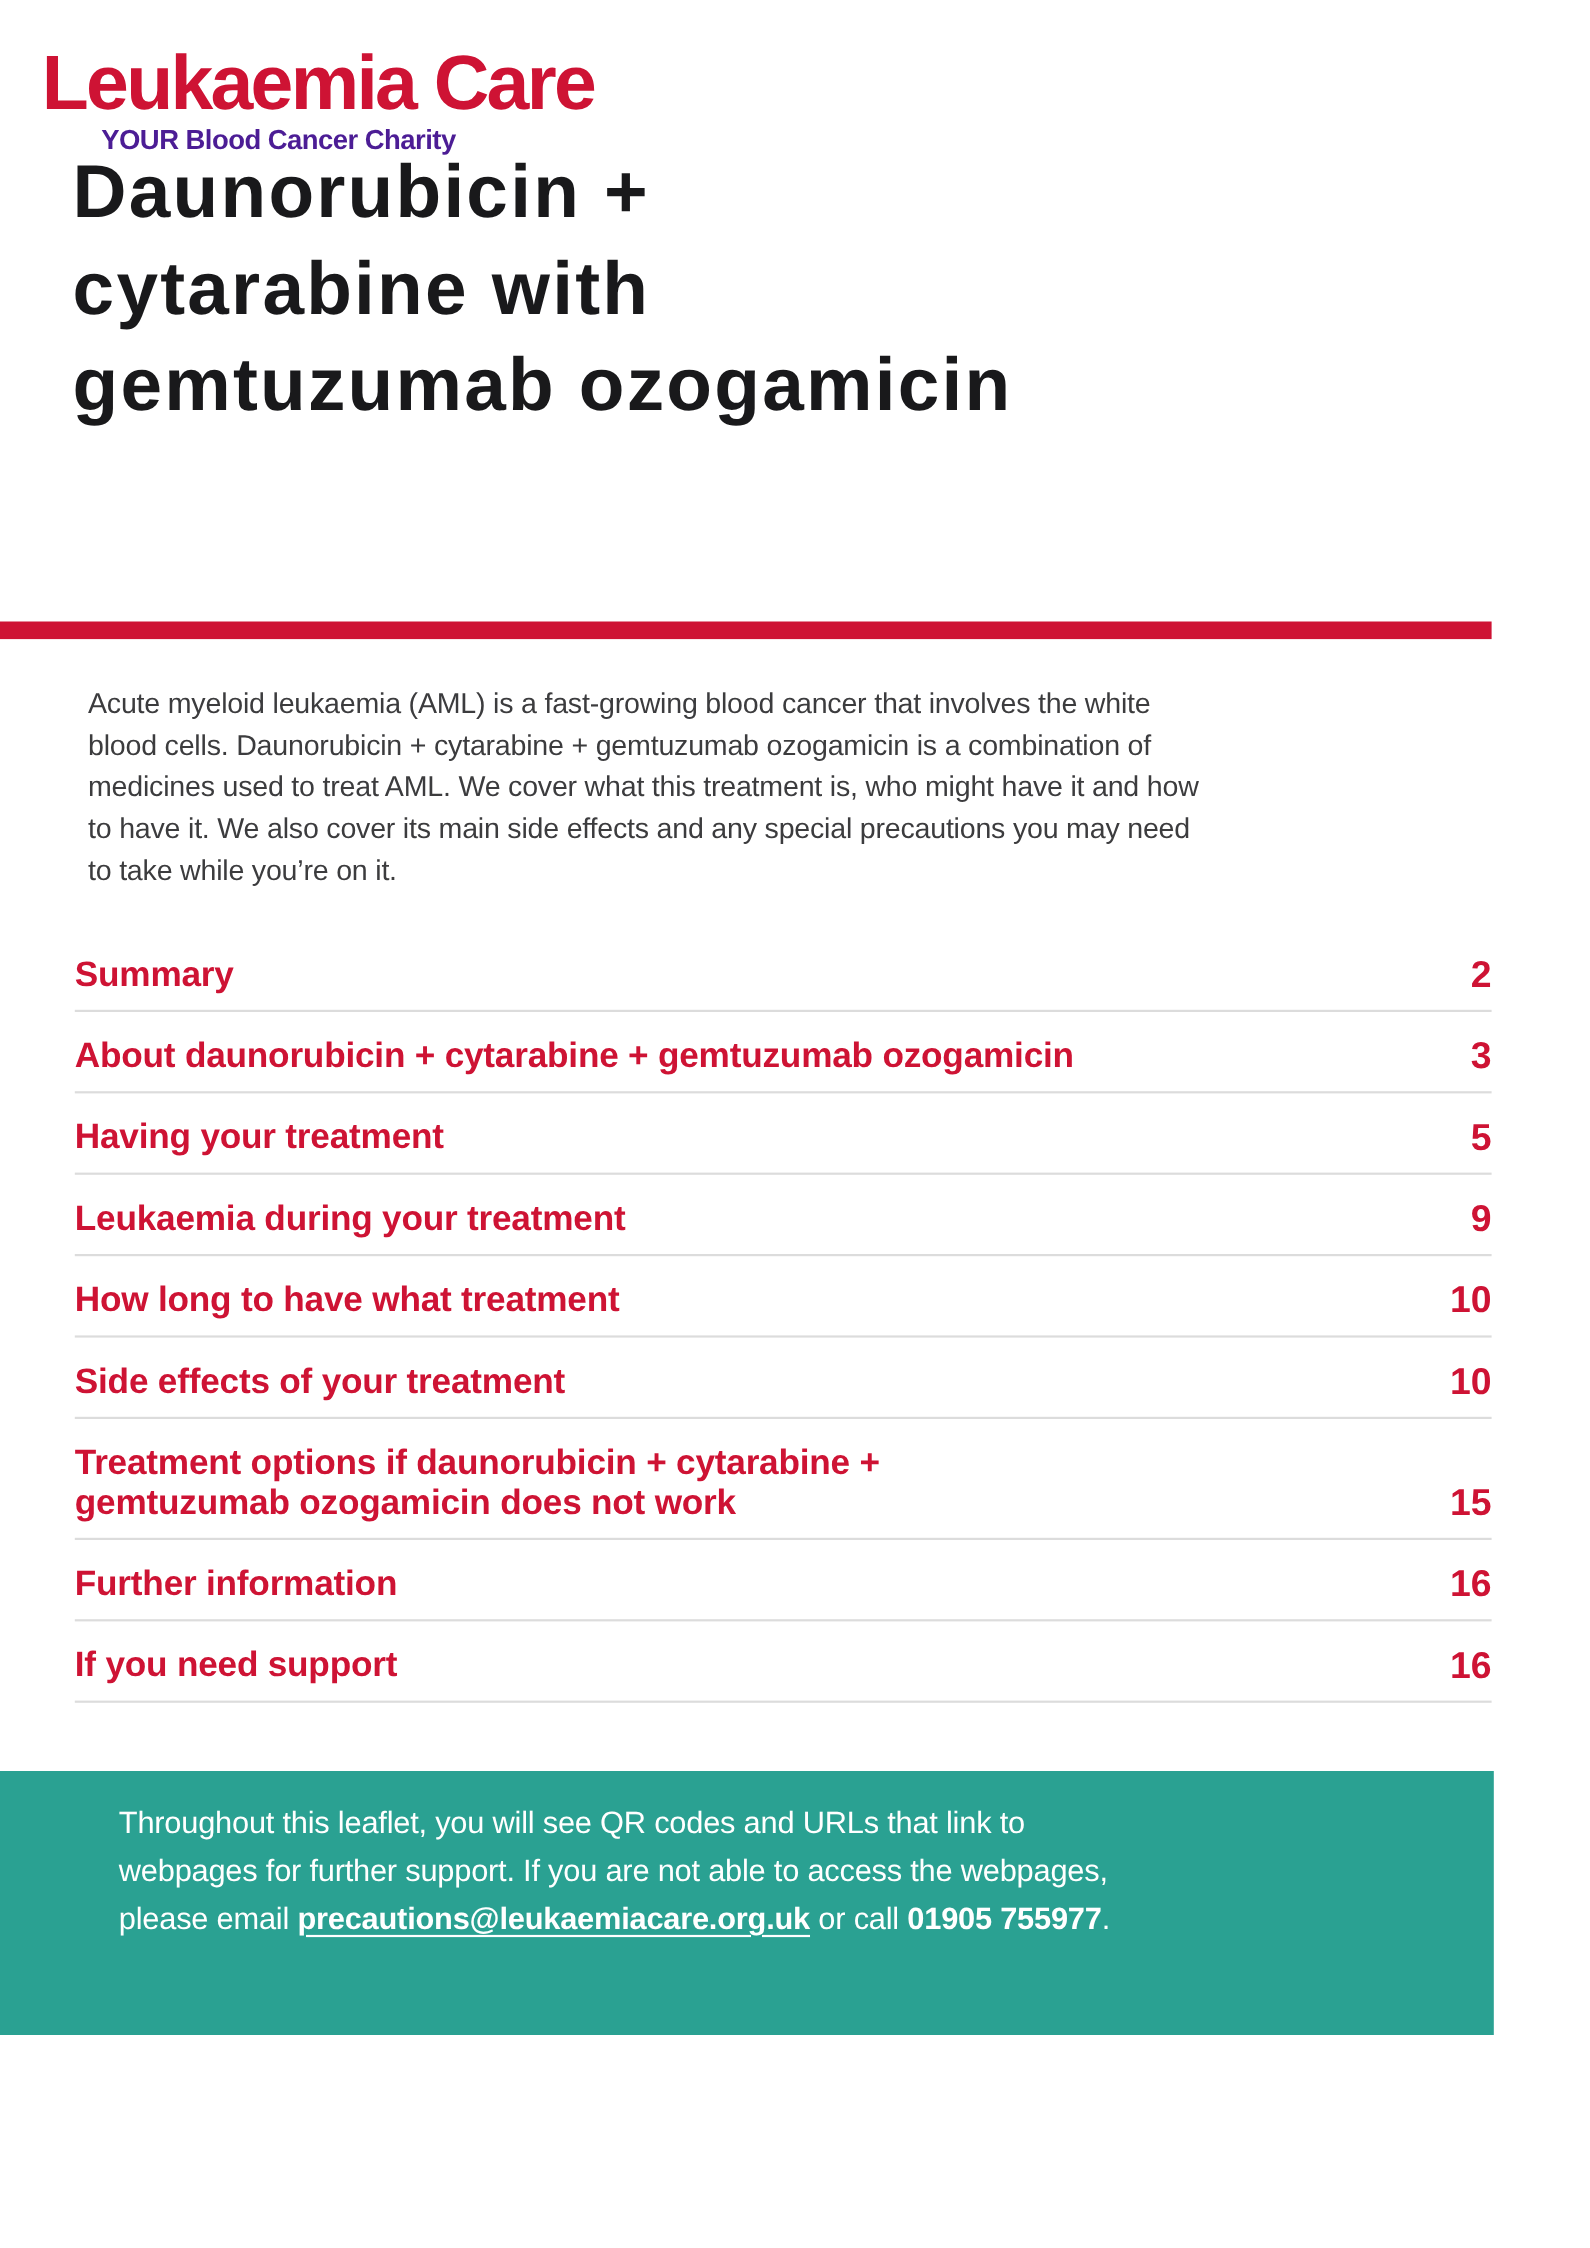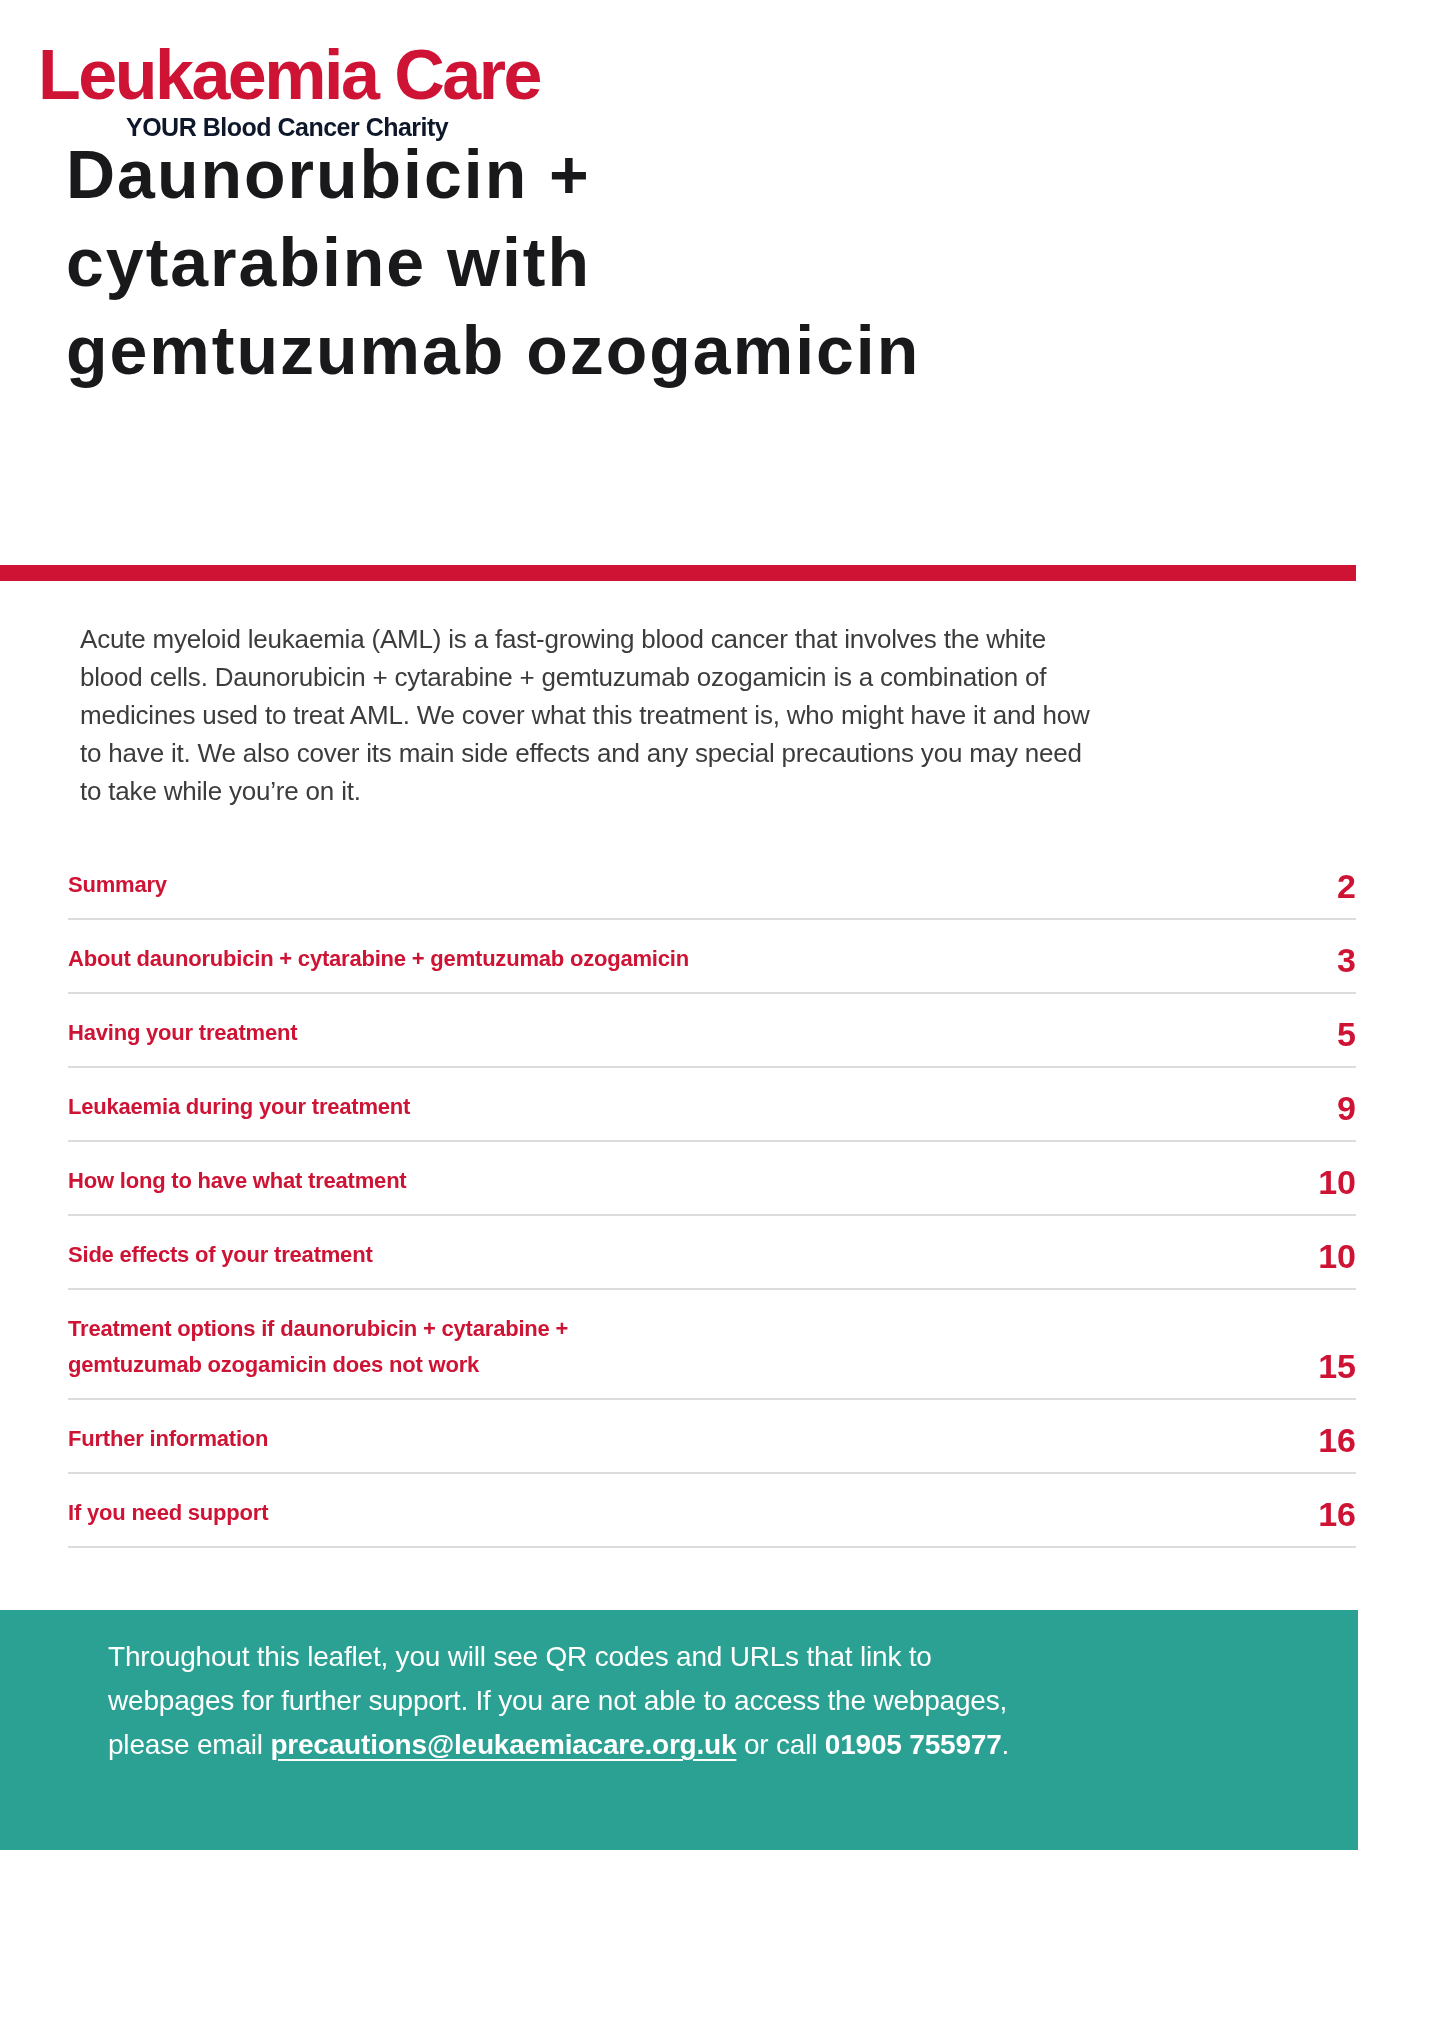--- a/index.html
+++ b/index.html
@@ -9,38 +9,38 @@
     --heading:#19191b;
     --separator:#dcdcdc;
   }
   html,body{margin:0;padding:0;background:#ffffff;}
   .page{
     position:relative;width:1445px;height:2044px;background:#ffffff;
     font-family:"Liberation Sans",sans-serif;overflow:hidden;
   }
   .brand{position:absolute;left:38px;top:40px;}
   .brand-name{font-size:70px;font-weight:700;letter-spacing:-2.5px;color:var(--brand-red);line-height:1;}
-  .brand-tagline{margin:3px 0 0 88px;font-size:25px;font-weight:700;color:#0f172a;letter-spacing:-0.5px;}
+  .brand-tagline{margin:3px 0 0 54px;font-size:25px;font-weight:700;color:#4c1d95;letter-spacing:-0.5px;}
   .title{
     position:absolute;left:66px;top:130px;margin:0;
     font-size:68px;line-height:88px;font-weight:700;letter-spacing:2px;
     color:var(--heading);white-space:pre-line;
   }
   .rule{position:absolute;left:0;top:565px;width:1356px;height:16px;background:var(--brand-red);}
   .intro{
     position:absolute;left:68px;top:608px;margin:12px;width:1010px;
     font-size:26px;line-height:38px;color:var(--text);letter-spacing:-0.2px;
   }
   .toc{position:absolute;left:68px;top:846px;width:1288px;}
   .toc-row{
     display:flex;justify-content:space-between;align-items:flex-end;
     padding:21px 0 15px;border-bottom:2px solid var(--separator);cursor:pointer;
   }
   .toc-label{
-    font-size:22px;line-height:36px;font-weight:700;color:var(--brand-red);
+    font-size:32px;line-height:36px;font-weight:700;color:var(--brand-red);
     white-space:pre-line;max-width:1150px;letter-spacing:-0.2px;
   }
   .toc-page{font-size:34px;line-height:34px;font-weight:700;color:var(--brand-red);}
   .notice{
     position:absolute;left:0;top:1610px;width:1358px;height:240px;
     background:var(--teal);box-sizing:border-box;padding:25px 0 0 108px;
   }
   .notice-text{margin:0;width:945px;font-size:28px;line-height:44px;color:#ffffff;letter-spacing:-0.2px;}
   .email{
     color:#ffffff;font-weight:700;text-decoration:underline;

